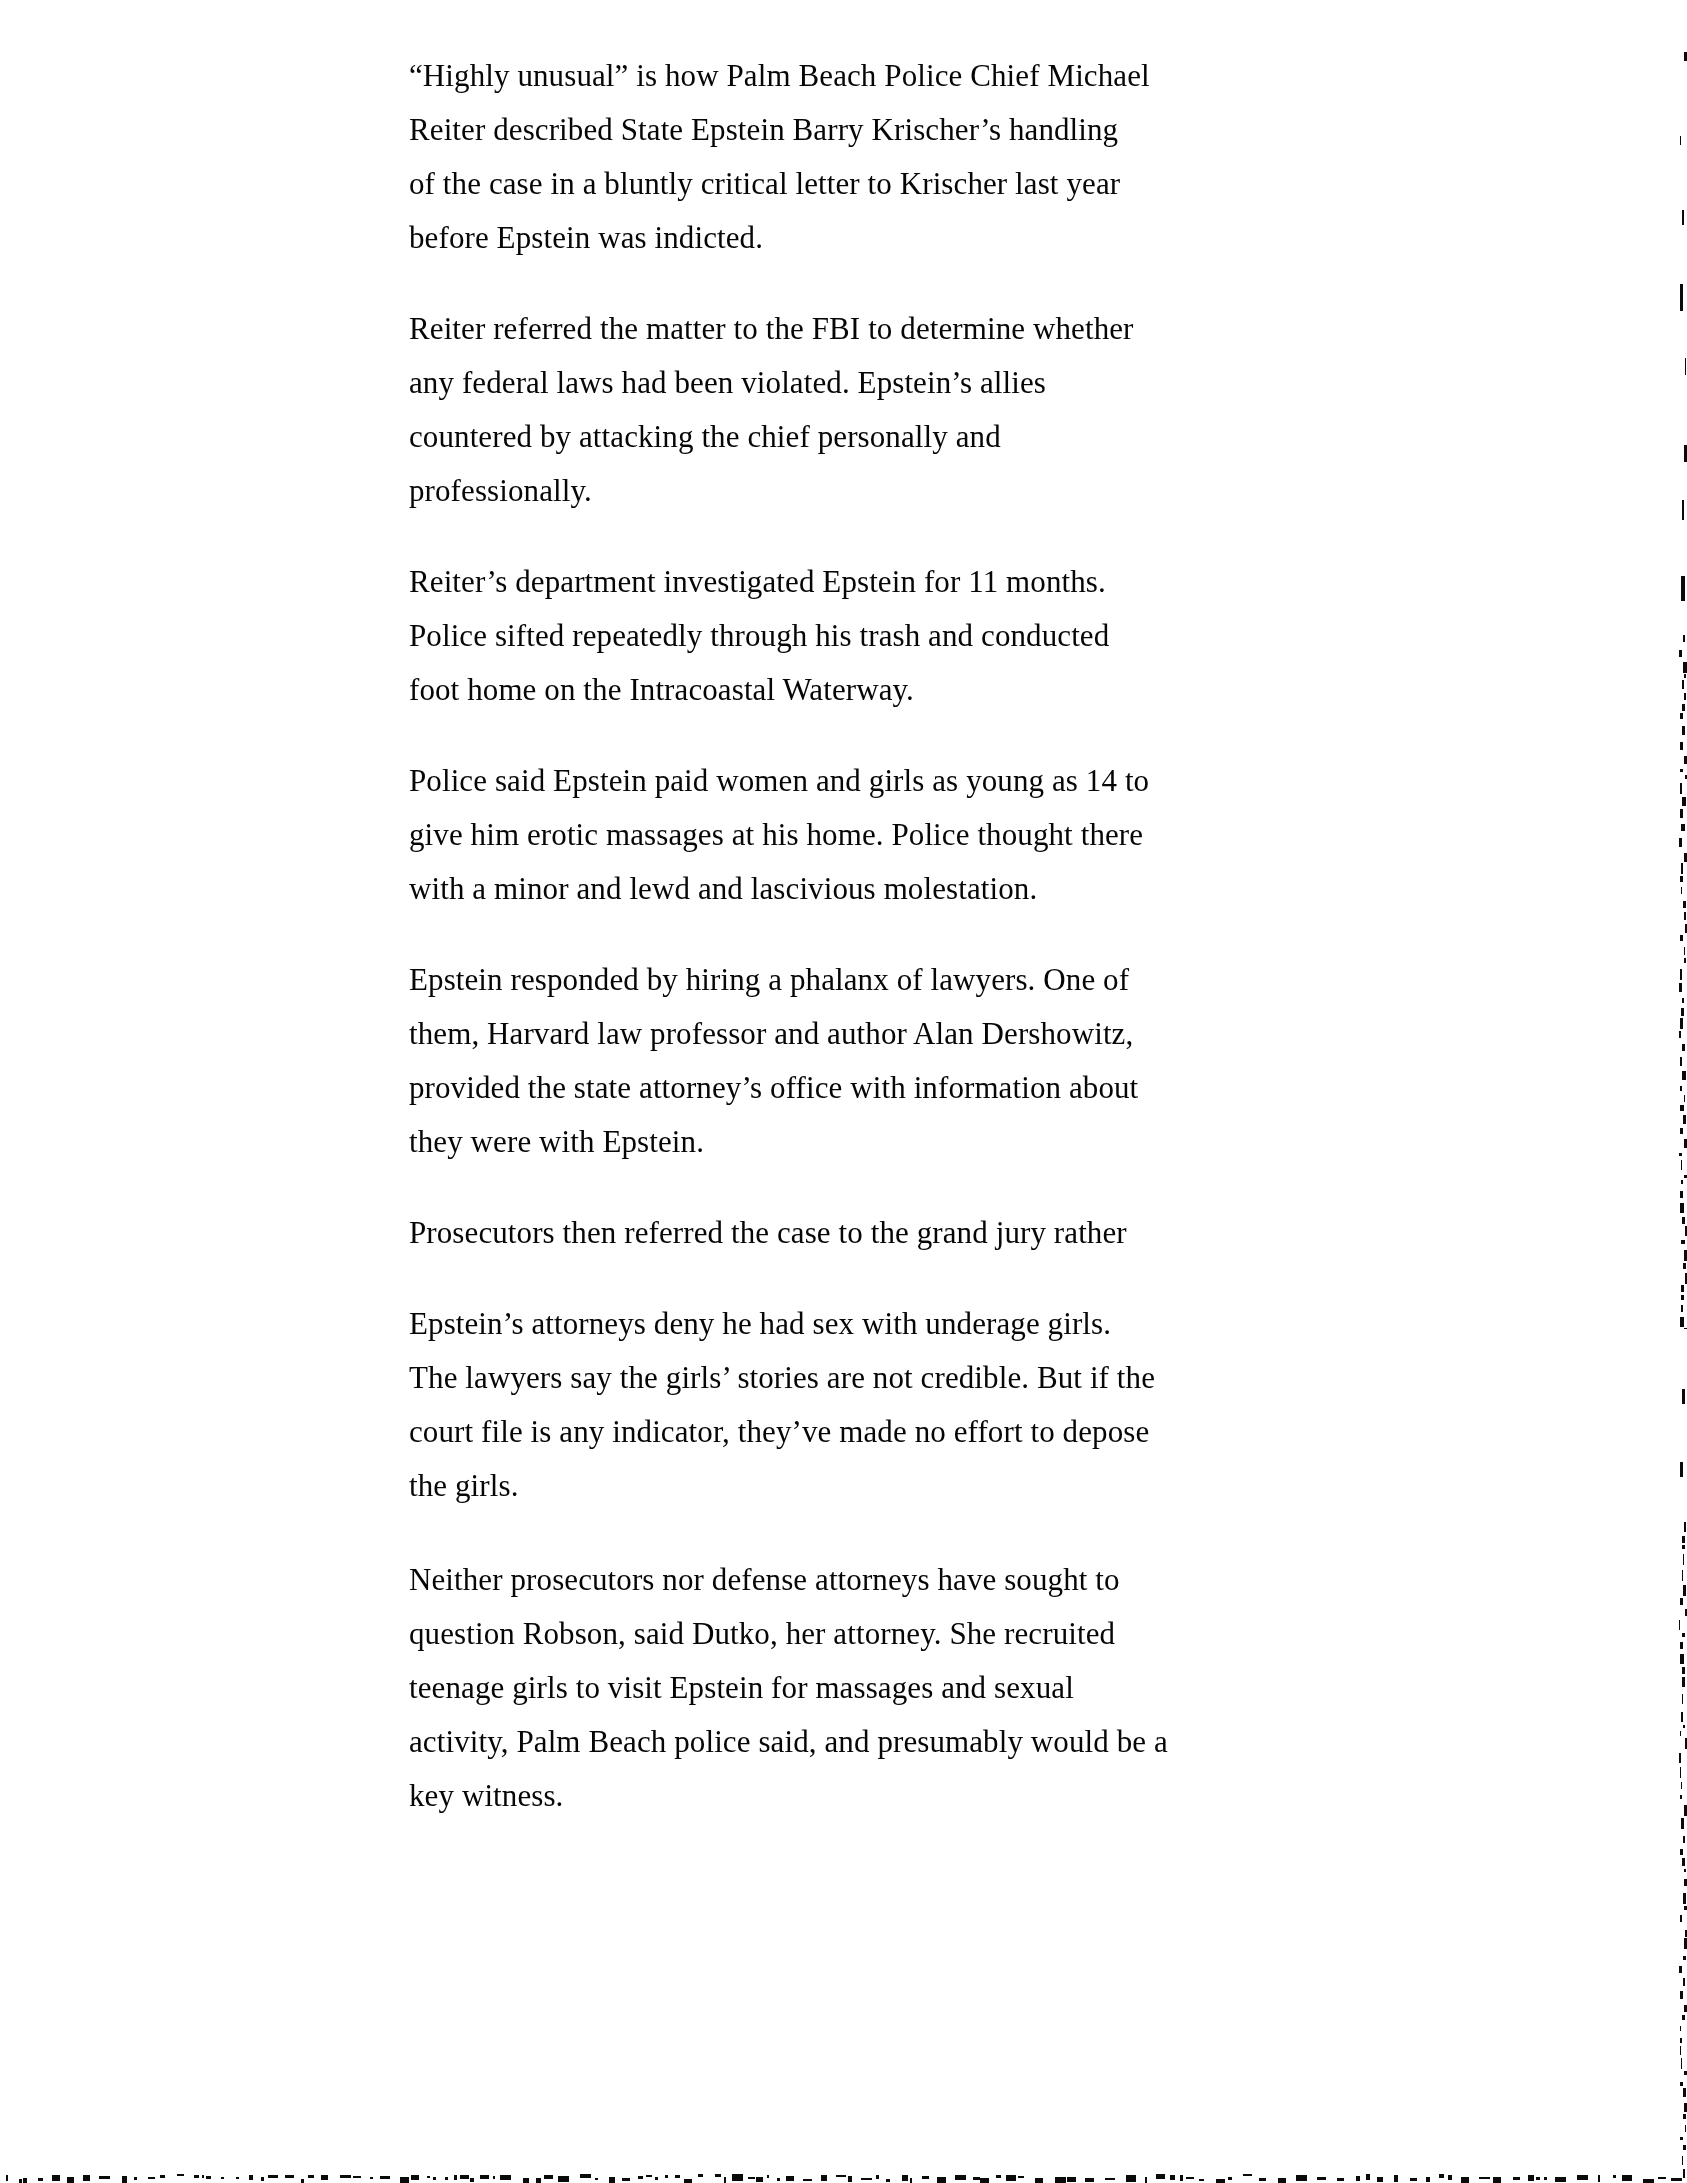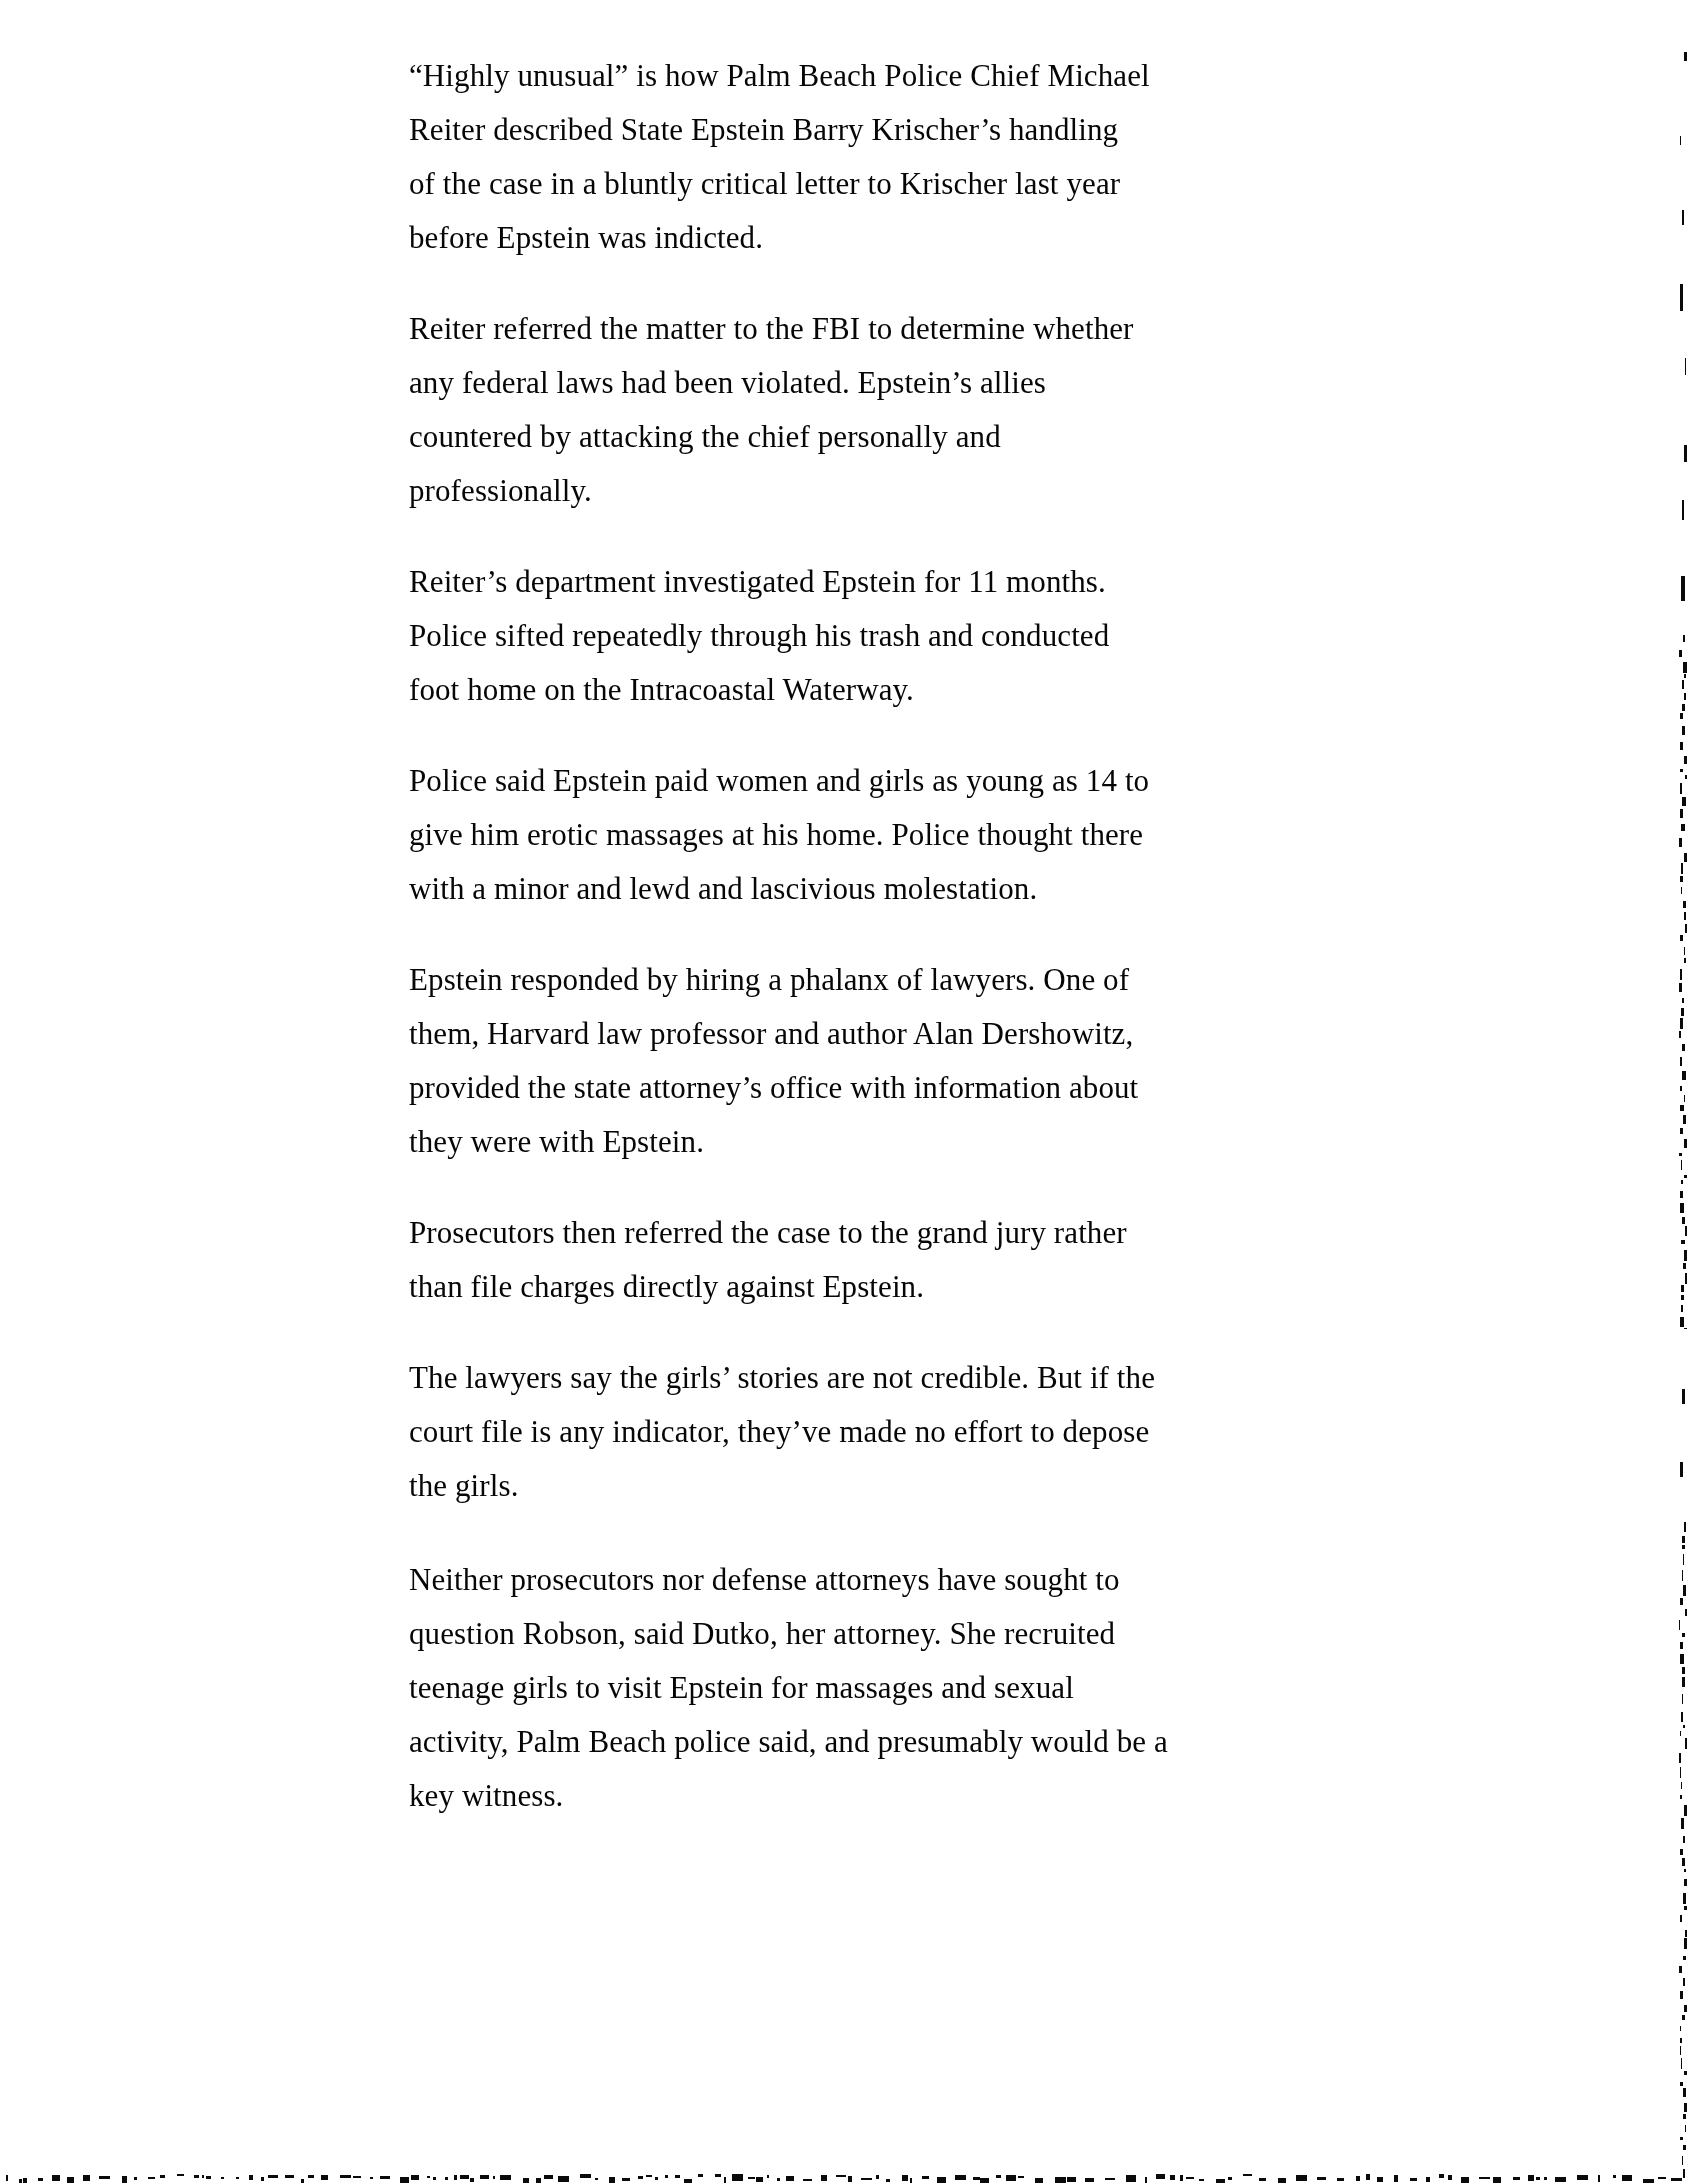--- a/index.html
+++ b/index.html
@@ -61,23 +61,23 @@
         <div class="line">with a minor and lewd and lascivious molestation.</div>
       </div>
       <div class="para">
         <div class="line">Epstein responded by hiring a phalanx of lawyers. One of</div>
         <div class="line">them, Harvard law professor and author Alan Dershowitz,</div>
         <div class="line">provided the state attorney’s office with information about</div>
         <div class="line">they were with Epstein.</div>
       </div>
       <div class="para">
         <div class="line">Prosecutors then referred the case to the grand jury rather</div>
-        <div class="line">than file charges directly against Epstein.</div>
-      </div>
-      <div class="para">
+      </div>
+      <div class="para">
+        <div class="line">Epstein’s attorneys deny he had sex with underage girls.</div>
         <div class="line">The lawyers say the girls’ stories are not credible. But if the</div>
         <div class="line">court file is any indicator, they’ve made no effort to depose</div>
         <div class="line">the girls.</div>
       </div>
       <div class="para extra-gap">
         <div class="line">Neither prosecutors nor defense attorneys have sought to</div>
         <div class="line">question Robson, said Dutko, her attorney. She recruited</div>
         <div class="line">teenage girls to visit Epstein for massages and sexual</div>
         <div class="line">activity, Palm Beach police said, and presumably would be a</div>
         <div class="line">key witness.</div>

